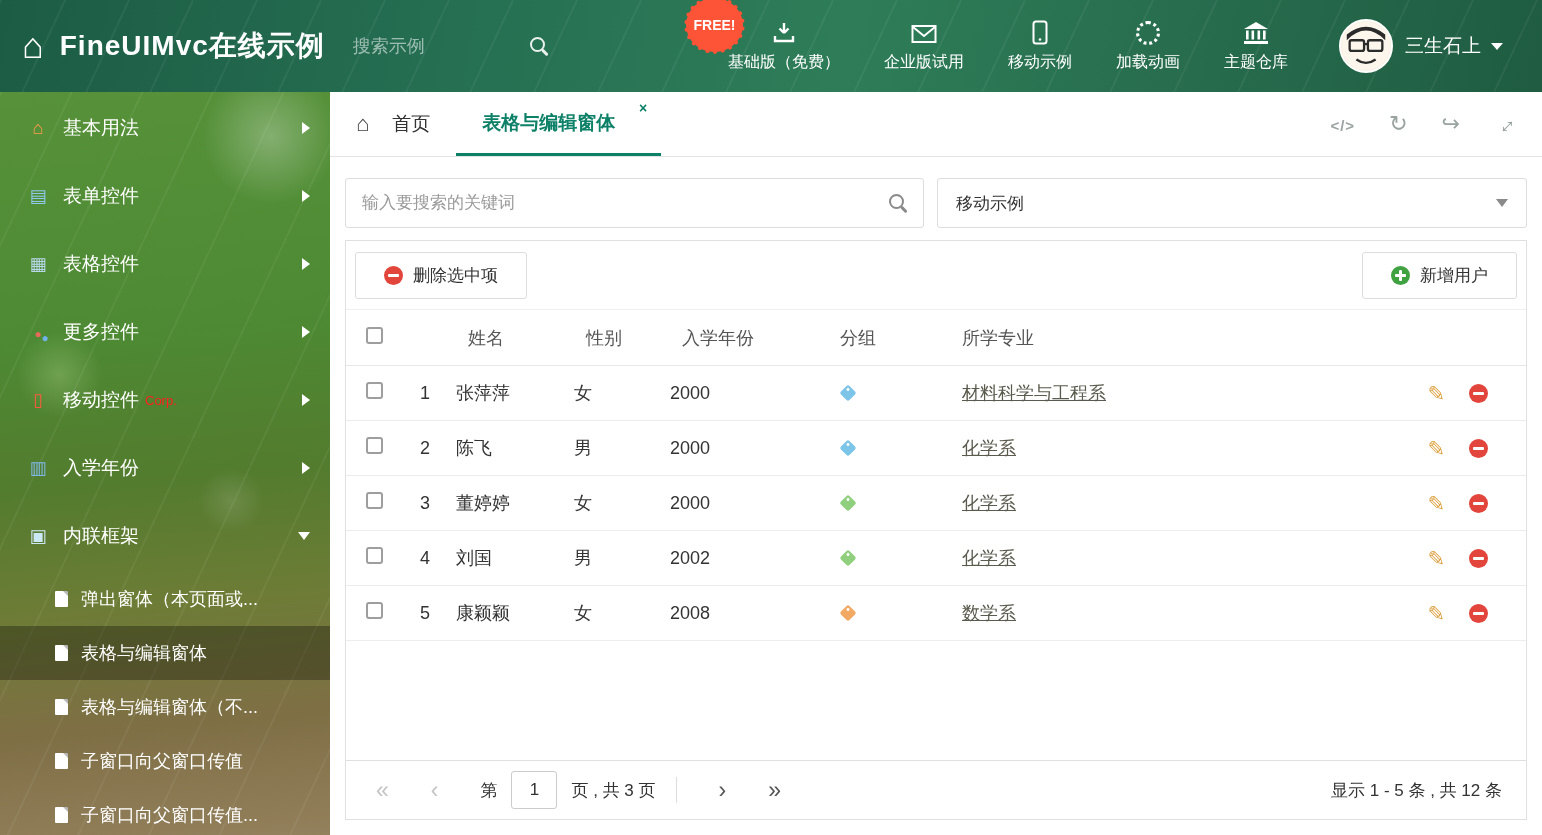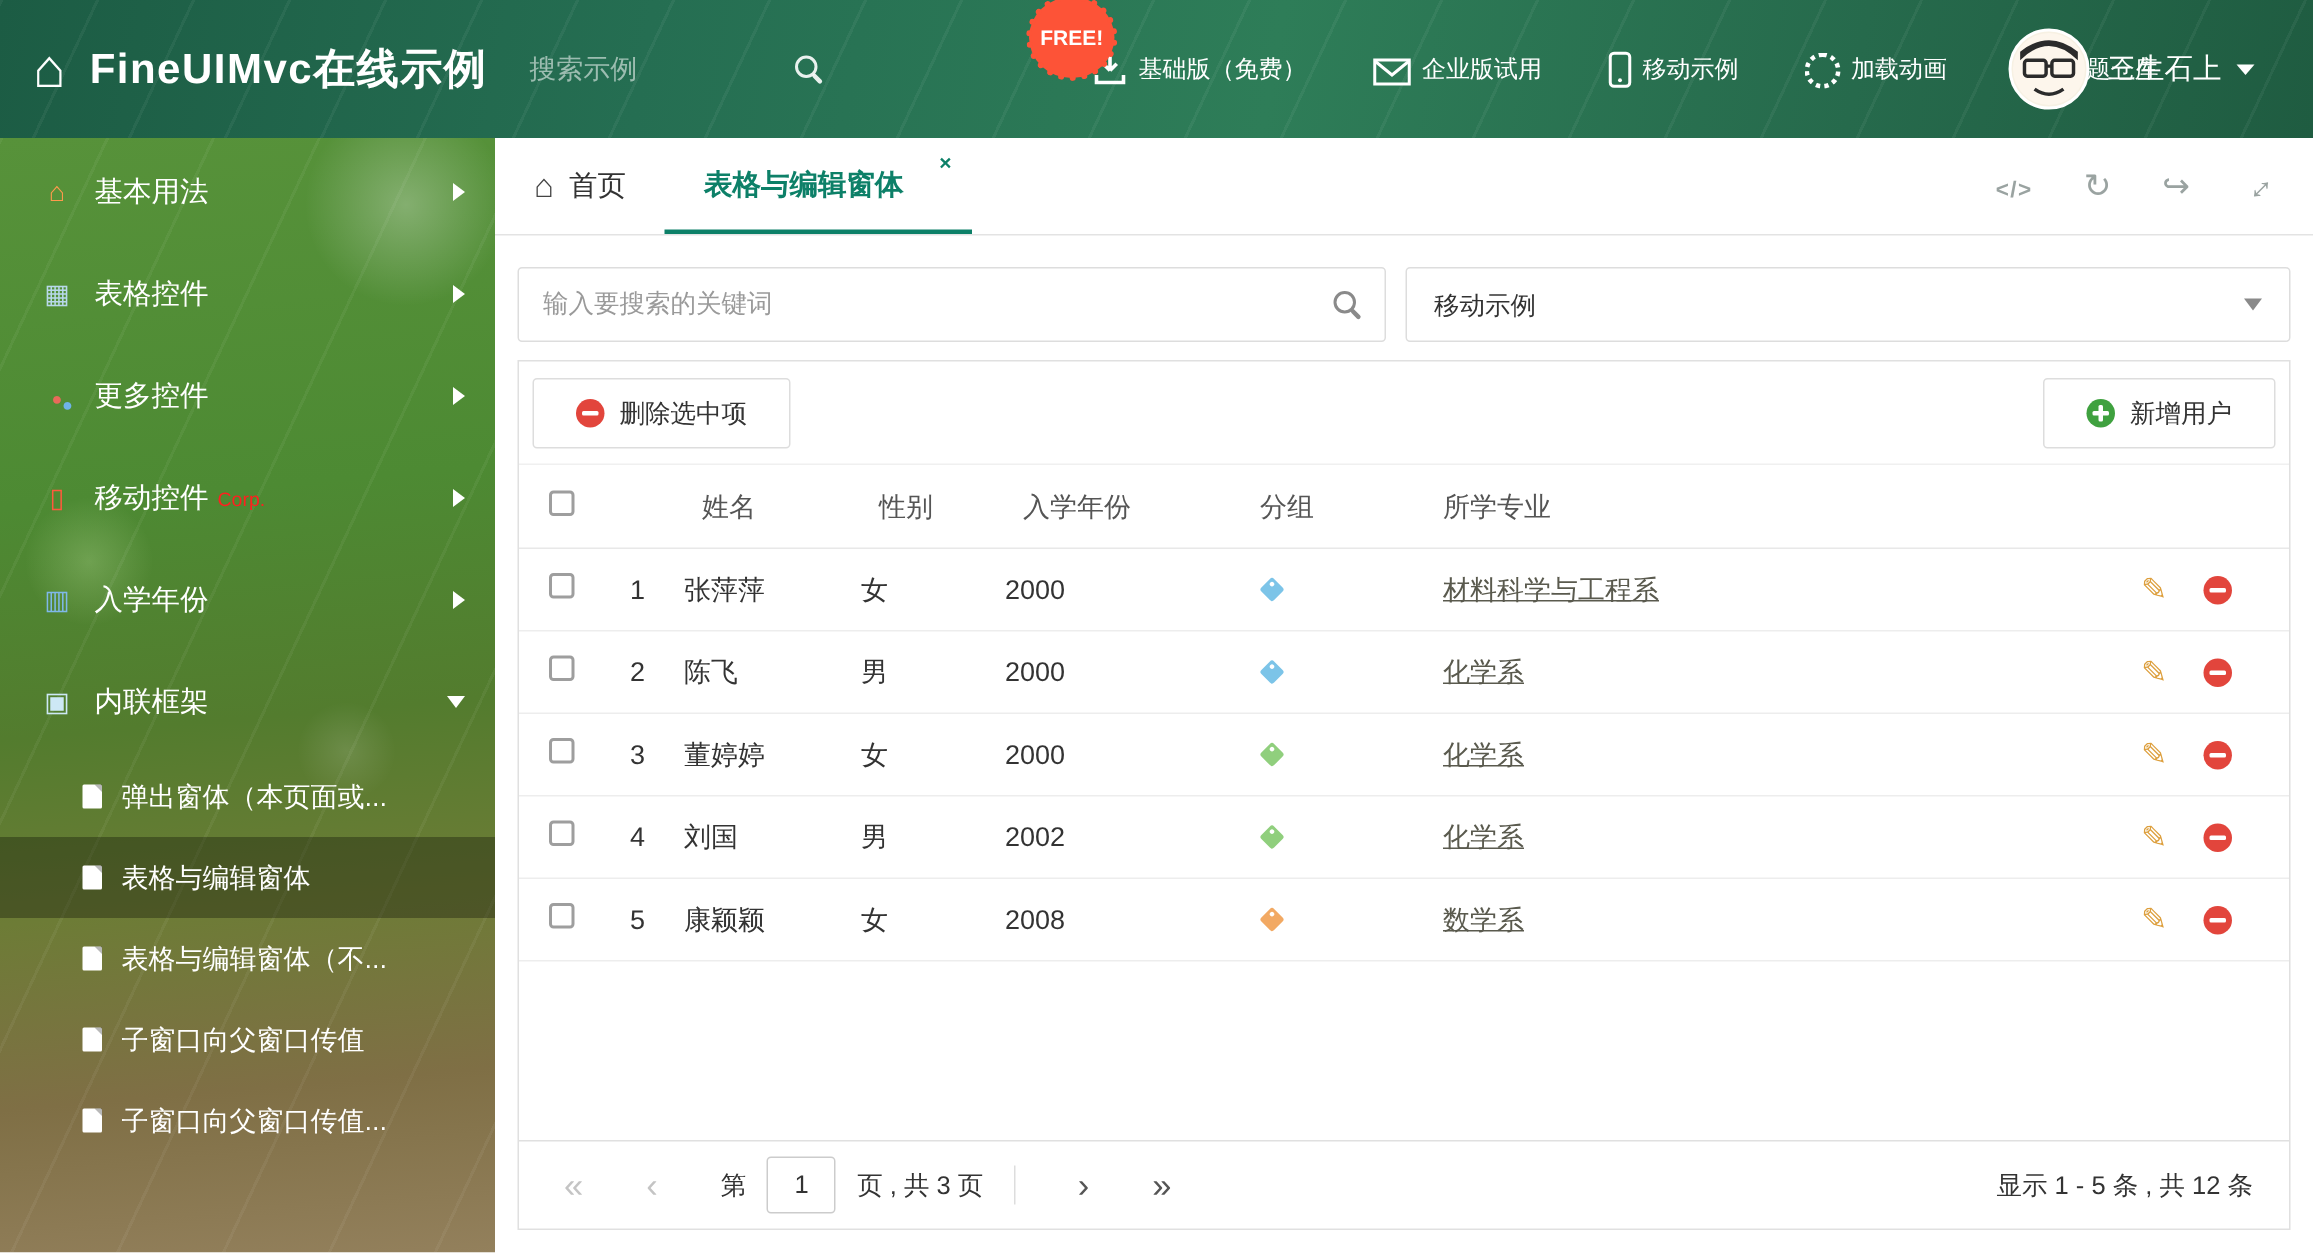--- a/index.html
+++ b/index.html
@@ -19,21 +19,21 @@
   .mag { position:relative; width:20px; height:20px; display:inline-block; }
   .mag::before { content:''; position:absolute; top:1px; left:1px; width:11px; height:11px; border:2.5px solid currentColor; border-radius:50%; }
   .mag::after { content:''; position:absolute; width:8px; height:2.5px; background:currentColor; transform:rotate(45deg); top:15px; left:12px; border-radius:2px; }
   .hsearch .mag { color:rgba(255,255,255,.9); }
 
   .free-badge { position:absolute; left:686px; top:-2px; width:57px; height:54px; z-index:3;
     background:#fd5337; border-radius:50%; outline:4px dotted #fd5337; outline-offset:-2px;
     display:flex; align-items:center; justify-content:center; font-size:14px; font-weight:bold; color:#fff; }
 
   .topnav { position:absolute; left:728px; top:0; height:92px; display:flex; align-items:center; gap:44px; z-index:2; }
-  .topnav-item { display:flex; flex-direction:row; align-items:center; gap:7px; font-size:16px; cursor:pointer; white-space:nowrap; }
+  .topnav-item { display:flex; flex-direction:column; align-items:center; gap:7px; font-size:16px; cursor:pointer; white-space:nowrap; }
   .topnav-icon { height:26px; display:flex; align-items:flex-end; justify-content:center; }
   .i-spinner { width:24px; height:24px; border:3px dotted #fff; border-radius:50%; }
 
   .user-avatar { position:absolute; left:1339px; top:19px; width:54px; height:54px; border-radius:50%;
     background:#f7f1e3; border:2px solid #fff; overflow:hidden; z-index:2; cursor:pointer; }
   .user-name { position:absolute; left:1405px; top:0; height:92px; display:flex; align-items:center; gap:10px;
     font-size:19px; z-index:2; cursor:pointer; }
   .tri-down-sm { width:0; height:0; border-left:6px solid transparent; border-right:6px solid transparent; border-top:7px solid #fff; }
 
   
@@ -65,21 +65,21 @@
   .submenu { list-style:none; margin-top:2px; position:relative; z-index:1; }
   .submenu li { height:54px; display:flex; align-items:center; padding-left:55px; gap:13px; color:#fff; font-size:18px; cursor:pointer; white-space:nowrap; }
   .submenu li.selected { background:rgba(0,0,0,.30); }
   .file-icon { width:13px; height:16px; background:#fff; border-radius:1px; position:relative; flex:none; }
   .file-icon::before { content:''; position:absolute; top:0; right:0; width:0; height:0;
     border-top:5px solid rgba(0,0,0,.28); border-left:5px solid transparent; }
 
   
   .content { flex:1; background:#fff; display:flex; flex-direction:column; }
   .tabbar { height:65px; display:flex; align-items:stretch; border-bottom:1px solid #e3e3e3; }
-  .tab { display:flex; align-items:center; gap:10px; padding:14px 26px; font-size:19px; color:#333; cursor:pointer;justify-content:space-between; }
+  .tab { display:flex; align-items:center; gap:23px; padding:14px 26px; font-size:19px; color:#333; cursor:pointer;justify-content:space-between; }
   .tab-home-icon::before { content:'\2302'; font-size:22px; color:#444; font-weight:bold; }
   .tab.active { color:#0d8068; font-weight:bold; border-bottom:3px solid #0d8068; position:relative; padding-right:46px; }
   .tab-close { position:absolute; top:8px; right:14px; font-size:14px; color:#0d8068; cursor:pointer; }
   .tab-close::before { content:'\00D7'; font-weight:bold; }
   .tab-tools { margin-left:auto; display:flex; align-items:center; gap:34px; padding-right:26px; color:#9aa3a1; }
   .tab-tools span { cursor:pointer; font-size:22px; line-height:1; }
   .i-code::before { content:'</>'; font-size:15px; font-weight:bold; letter-spacing:1px; }
   .i-refresh::before { content:'\21BB'; }
   .i-share::before { content:'\21AA'; }
   .i-expand::before { content:'\2194'; display:inline-block; transform:rotate(-45deg); }
@@ -217,20 +217,25 @@
 <div class="body-row">
 
   <aside class="sidebar">
     <ul class="menu">
       <li>
         <span class="mi-icon ic-basic"></span>
         <span>基本用法</span>
         <span class="tri-right"></span>
       </li>
       <li>
+        <span class="mi-icon ic-form"></span>
+        <span>表单控件</span>
+        <span class="tri-right"></span>
+      </li>
+      <li>
         <span class="mi-icon ic-grid"></span>
         <span>表格控件</span>
         <span class="tri-right"></span>
       </li>
       <li>
         <span class="mi-icon ic-more"></span>
         <span>更多控件</span>
         <span class="tri-right"></span>
       </li>
       <li>

